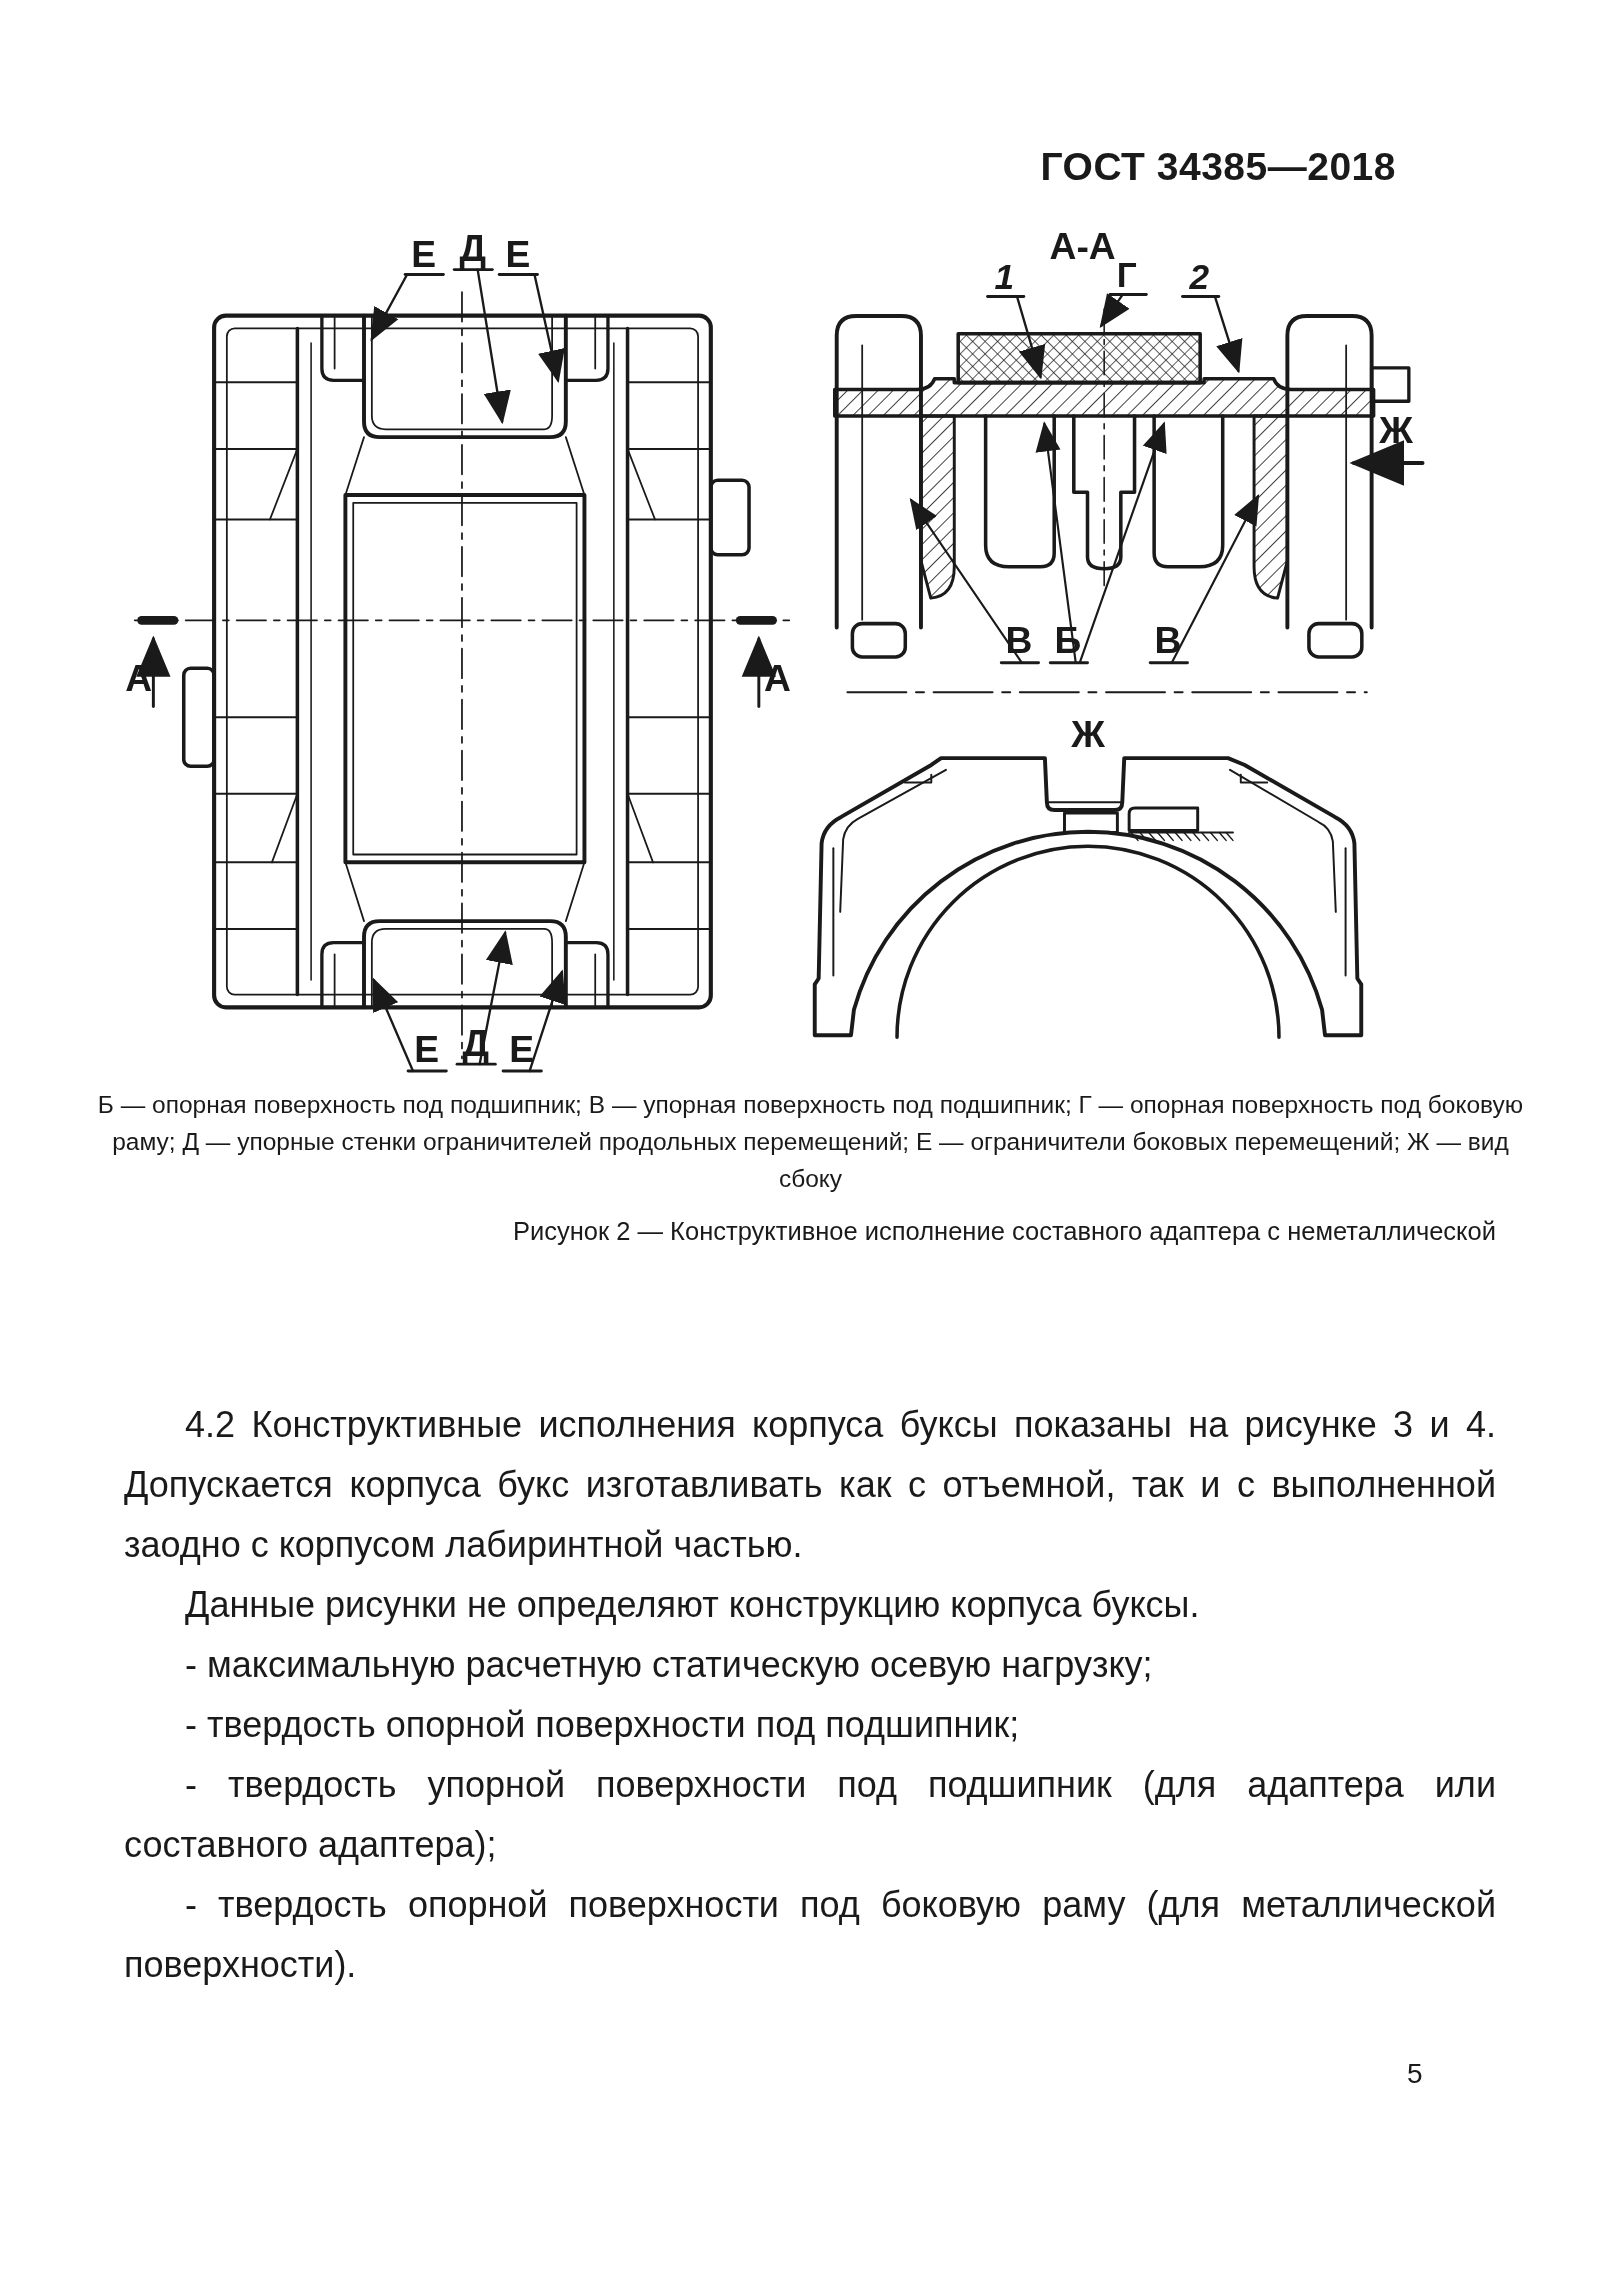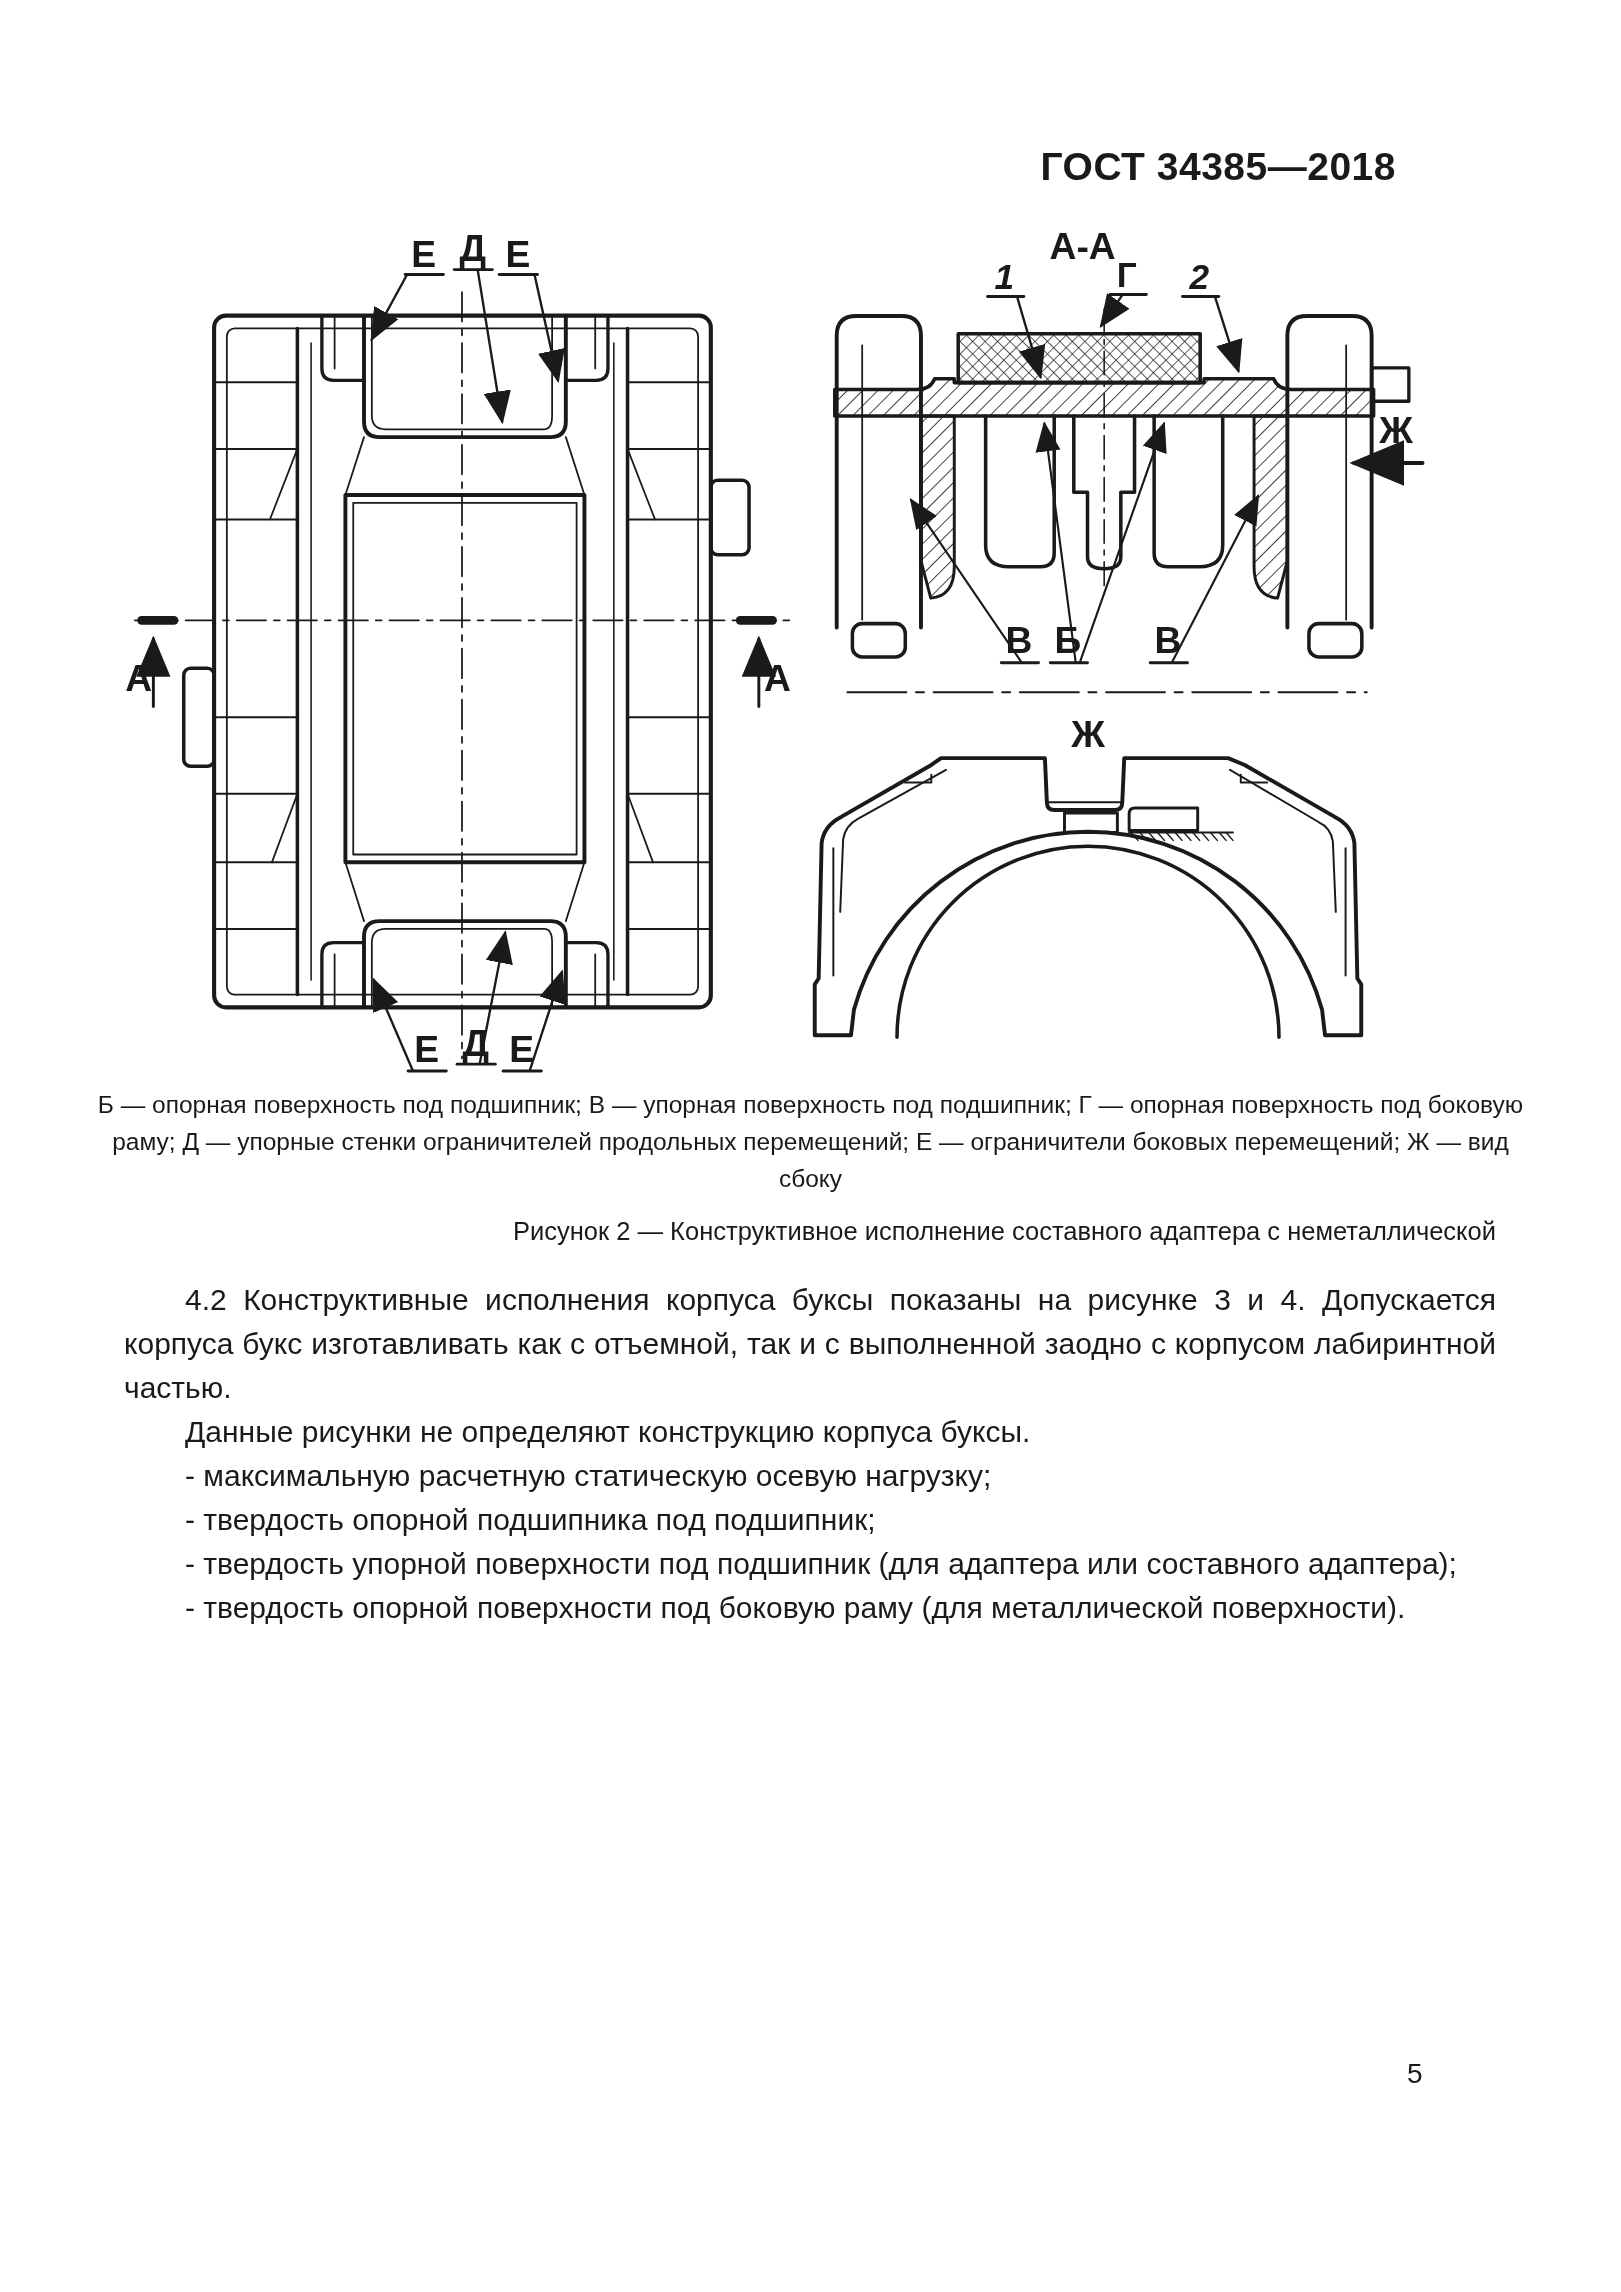--- a/index.html
+++ b/index.html
@@ -14,22 +14,22 @@
   svg text{font-family:"Liberation Sans",sans-serif;font-weight:bold;fill:#1a1a1a;}
   .legend{
     position:absolute;top:1086px;left:90px;width:1441px;text-align:center;
     font-size:24.5px;line-height:37px;
   }
   .caption{
     position:absolute;top:1210px;left:124px;width:1372px;text-align:right;
     font-size:25.5px;line-height:43px;
   }
   .bodytext{
-    position:absolute;top:1278px;left:124px;width:1372px;
-    font-size:30px;line-height:44px;text-align:justify;
+    position:absolute;top:1395px;left:124px;width:1372px;
+    font-size:36px;line-height:60px;text-align:justify;
   }
   .bodytext p{margin:0;text-indent:61px;}
   .pagenum{position:absolute;top:2058px;left:1407px;font-size:28px;}
 </style>
 </head>
 <body>
 
 <div class="page">
 
   <div class="header">ГОСТ 34385—2018</div>
@@ -216,21 +216,21 @@
   </div>
 
   <div class="caption">
     <div>Рисунок 2 — Конструктивное исполнение составного адаптера с неметаллической</div>
   </div>
 
   <div class="bodytext">
     <p>4.2 Конструктивные исполнения корпуса буксы показаны на рисунке 3 и 4. Допускается корпуса букс изготавливать как с отъемной, так и с выполненной заодно с корпусом лабиринтной частью.</p>
     <p>Данные рисунки не определяют конструкцию корпуса буксы.</p>
     <p>- максимальную расчетную статическую осевую нагрузку;</p>
-    <p>- твердость опорной подшипника под подшипник;</p>
+    <p>- твердость опорной поверхности под подшипник;</p>
     <p>- твердость упорной поверхности под подшипник (для адаптера или составного адаптера);</p>
     <p>- твердость опорной поверхности под боковую раму (для металлической поверхности).</p>
   </div>
 
   <div class="pagenum">5</div>
 
 </div>
 
 
 </body></html>

